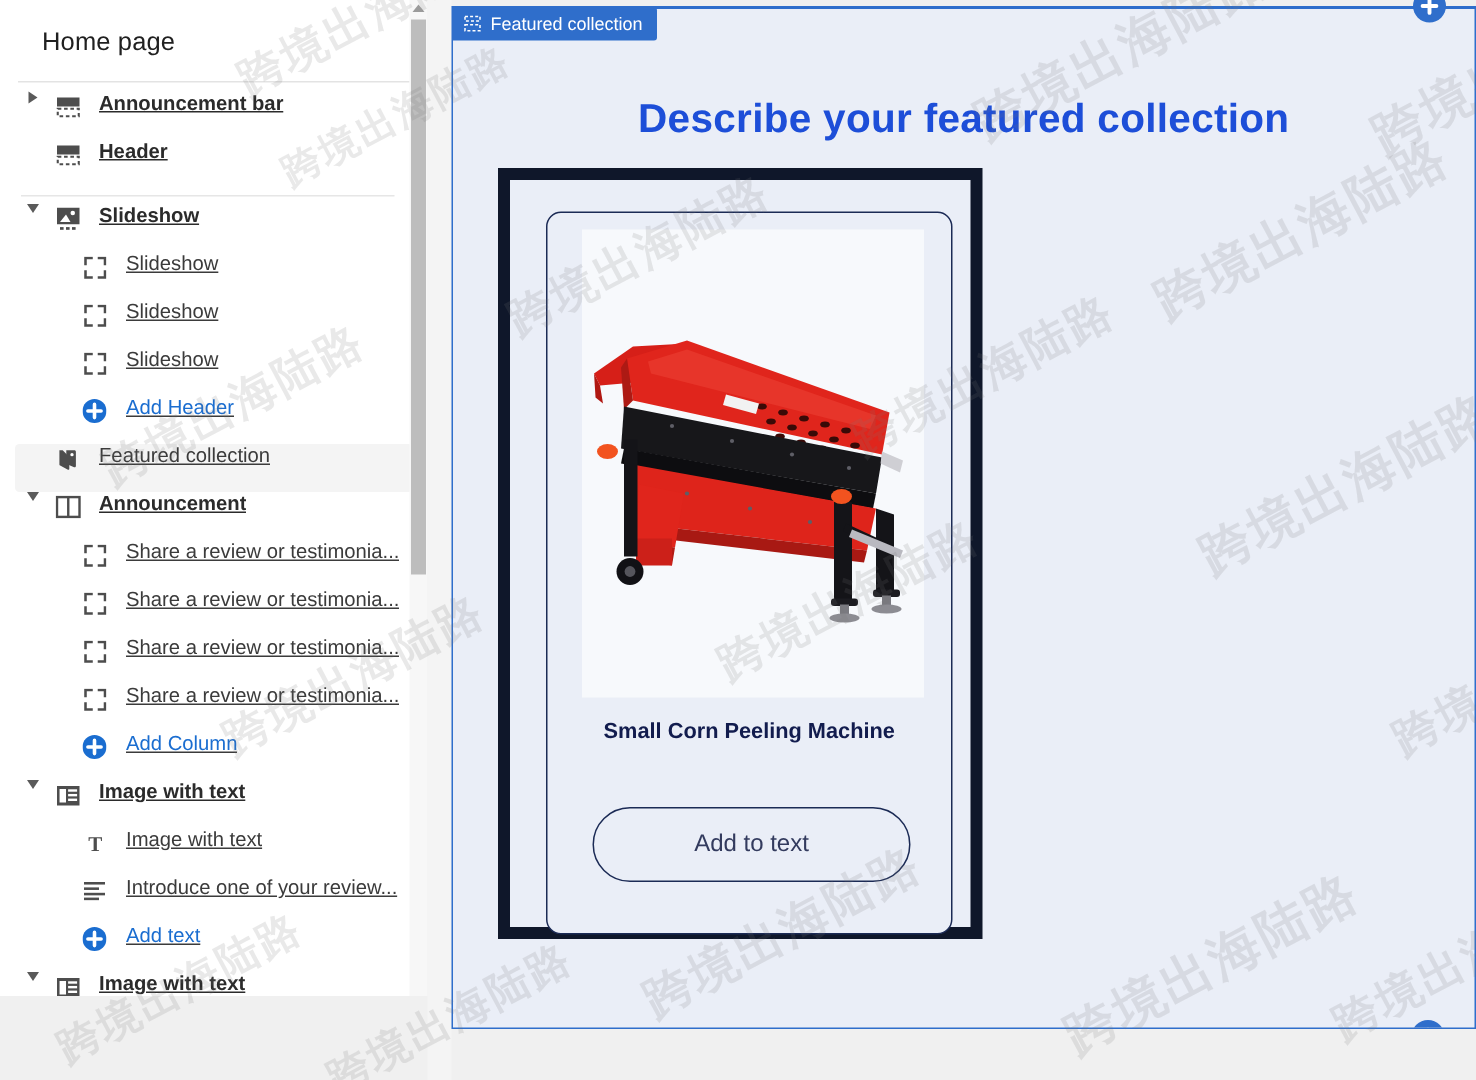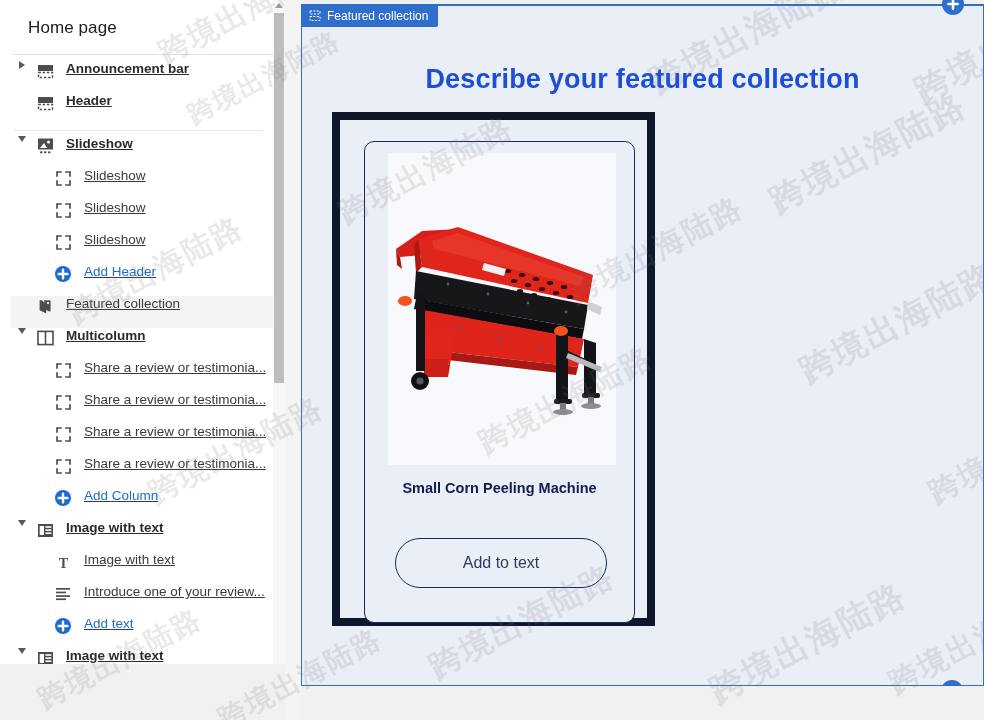--- a/index.html
+++ b/index.html
@@ -318,21 +318,21 @@
         <div class="row top">
           <span class="caret down">
             <i></i>
           </span>
           <span class="ico">
             <svg width="17" height="16" viewBox="0 0 17 16">
         <rect x="1" y="1.4" width="15" height="13.2" fill="none" stroke="#4d4d4d" stroke-width="1.6"></rect>
         <line x1="8.5" y1="1.4" x2="8.5" y2="14.6" stroke="#4d4d4d" stroke-width="1.6"></line>
       </svg>
           </span>
-          <span class="lbl">Multicolumn</span>
+          <span class="lbl">Announcement</span>
         </div>
         <div class="row sub indent">
           <span class="ico">
             <svg width="15" height="15" viewBox="0 0 15 15">
         <g stroke="#4d4d4d" stroke-width="1.7" fill="none" stroke-linecap="square">
           <path d="M1 5V1h4"></path>
                 <path d="M10 1h4v4"></path>
                 <path d="M14 10v4h-4"></path>
                 <path d="M5 14H1v-4"></path>
         </g>

